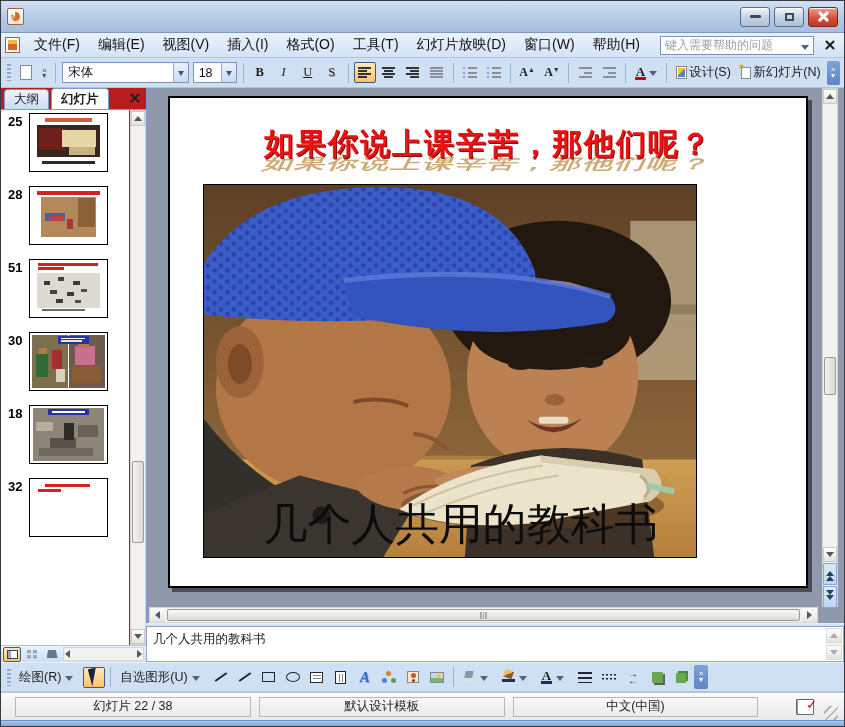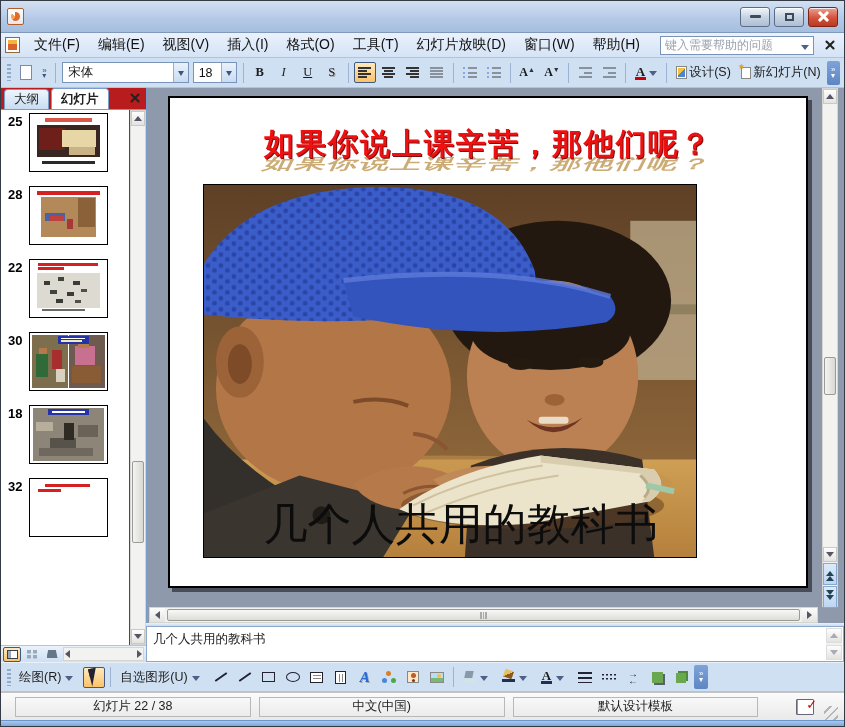--- a/index.html
+++ b/index.html
@@ -348,21 +348,21 @@
             <div class="thumb-box">
               <div class="art" style="left: 9%; top: 7%; width: 82%; height: 7%; background: rgb(212, 34, 34);"></div>
               <div class="art" style="left: 14%; top: 17%; width: 72%; height: 71%; background: rgb(179, 137, 90);"></div>
               <div class="art" style="left: 62%; top: 20%; width: 22%; height: 50%; background: rgb(138, 97, 56);"></div>
               <div class="art" style="left: 20%; top: 46%; width: 26%; height: 14%; background: rgb(74, 98, 160);"></div>
               <div class="art" style="left: 26%; top: 50%; width: 18%; height: 10%; background: rgb(192, 64, 64);"></div>
               <div class="art" style="left: 48%; top: 56%; width: 8%; height: 18%; background: rgb(168, 56, 56);"></div>
             </div>
           </div>
           <div class="thumb-row">
-            <div class="thumb-num">22</div>
+            <div class="thumb-num">51</div>
             <div class="thumb-box">
               <div class="art" style="left: 10%; top: 6%; width: 78%; height: 5%; background: rgb(212, 34, 34);"></div>
               <div class="art" style="left: 10%; top: 13%; width: 34%; height: 5%; background: rgb(212, 34, 34);"></div>
               <div class="art" style="left: 9%; top: 22%; width: 82%; height: 62%; background: rgb(221, 218, 210);"></div>
               <div class="art" style="left: 18%; top: 36%; width: 8%; height: 7%; background: rgb(58, 58, 54);"></div>
               <div class="art" style="left: 36%; top: 30%; width: 8%; height: 7%; background: rgb(68, 68, 62);"></div>
               <div class="art" style="left: 56%; top: 36%; width: 9%; height: 7%; background: rgb(58, 58, 54);"></div>
               <div class="art" style="left: 26%; top: 52%; width: 9%; height: 7%; background: rgb(68, 68, 62);"></div>
               <div class="art" style="left: 48%; top: 56%; width: 9%; height: 7%; background: rgb(58, 58, 54);"></div>
               <div class="art" style="left: 66%; top: 50%; width: 8%; height: 7%; background: rgb(80, 80, 74);"></div>
@@ -622,20 +622,20 @@
         <span class="ic-shadowsq"></span>
       </span>
     <span class="tbtn">
         <span class="ic-cube"></span>
       </span>
     <span class="cap-mid">»<br>▾</span>
   </div>
 
   <div class="statusbar">
     <span class="status-box sb1">幻灯片 22 / 38</span>
+    <span class="status-box sb2">默认设计模板</span>
     <span class="status-box sb3">中文(中国)</span>
-    <span class="status-box sb2">默认设计模板</span>
     <span class="spell-icon"></span>
     <span class="resize-grip"></span>
   </div>
 
   <div class="bottom-edge"></div>
 </div>
 
 </body></html>

